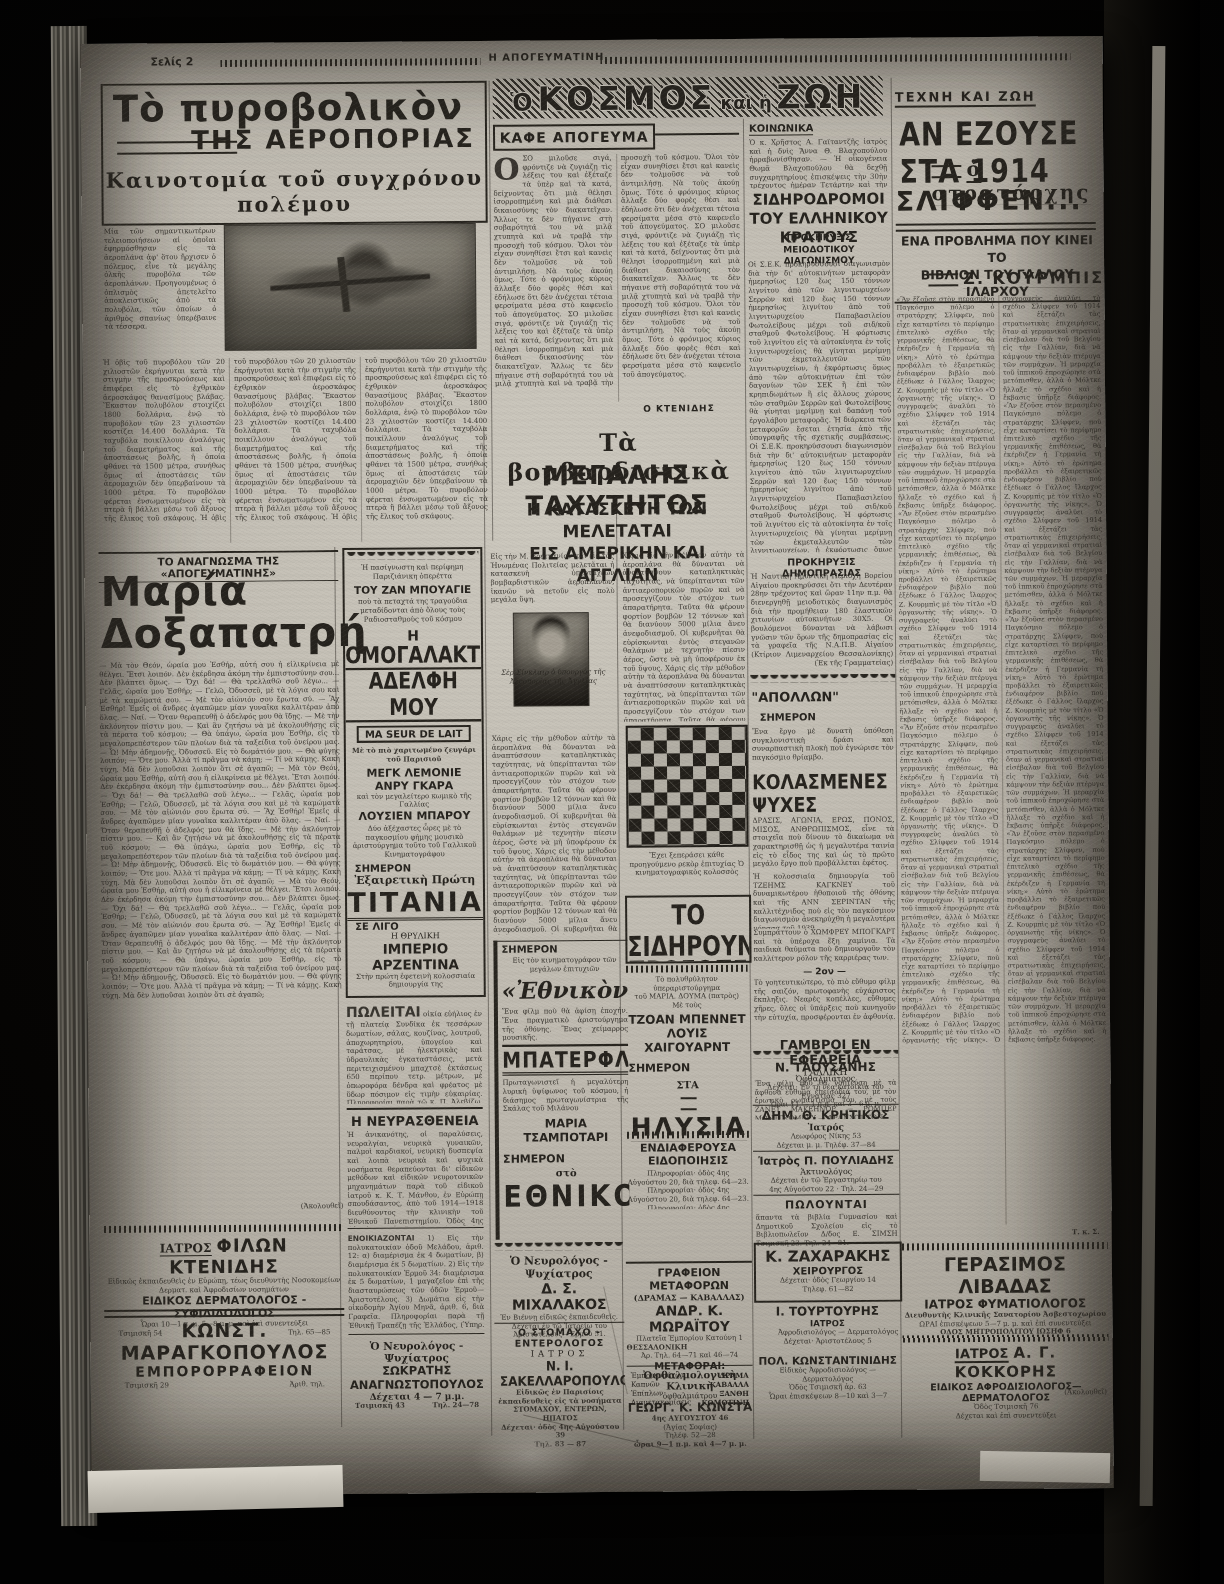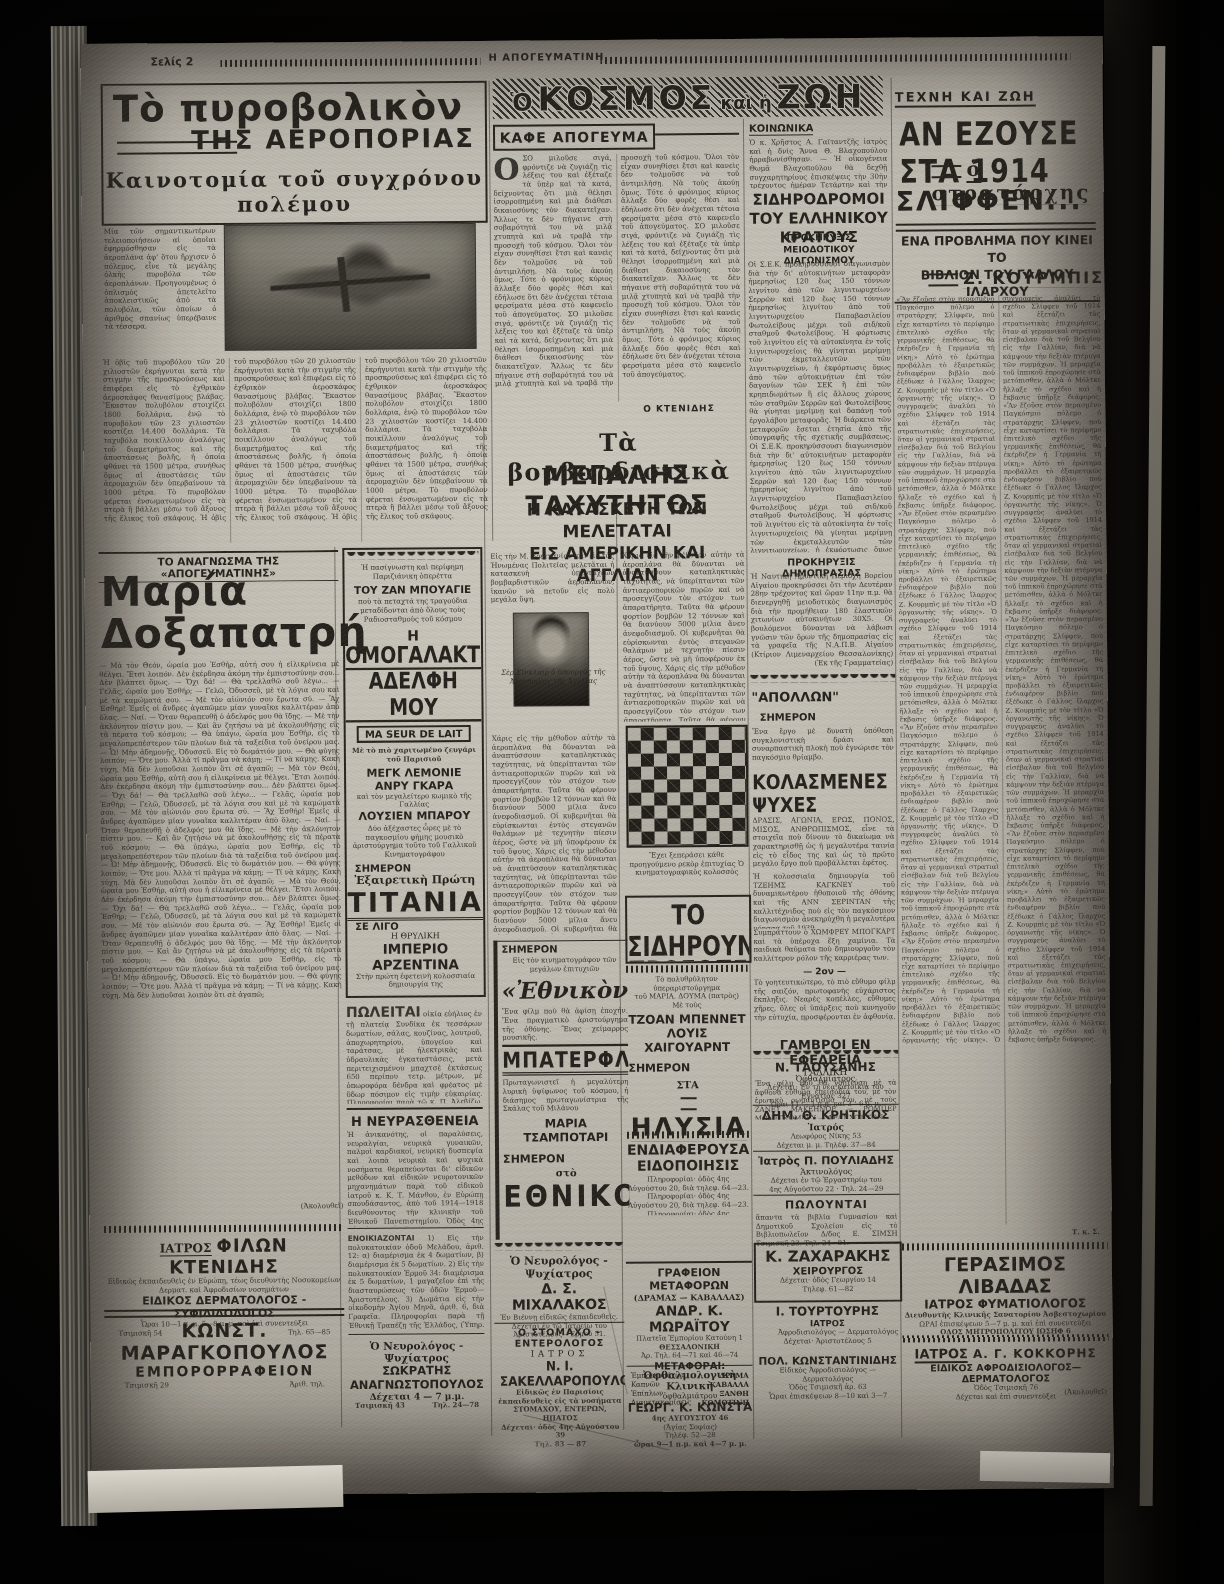--- a/index.html
+++ b/index.html
@@ -211,21 +211,21 @@
     <div class="blk tc" style="left:812px;top:1216px;width:206px;">
       <div class="sans b" style="font-size:19px;">ΓΕΡΑΣΙΜΟΣ ΛΙΒΑΔΑΣ</div>
       <div class="sans b" style="font-size:12px;">ΙΑΤΡΟΣ ΦΥΜΑΤΙΟΛΟΓΟΣ</div>
       <div class="tiny" style="text-align:center;font-weight:bold;">Διευθυντὴς Κλινικῆς Σανατορίου Ἀσβεστοχωρίου</div>
       <div class="tiny" style="text-align:center;">ΩΡΑΙ ἐπισκέψεων 5—7 μ. μ. καὶ ἐπὶ συνεντεύξει</div>
       <div class="tiny" style="text-align:center;font-weight:bold;">ΟΔΟΣ ΜΗΤΡΟΠΟΛΙΤΟΥ ΙΩΣΗΦ 6</div>
     </div>
     <div class="blk hrule" style="left:812px;top:1298px;width:206px;"></div>
     <div class="blk tc" style="left:812px;top:1306px;width:206px;">
       <div><span class="sans b" style="font-size:13px;border-bottom:2px solid #28251f;">ΙΑΤΡΟΣ</span>
-      <span class="sans b" style="font-size:12px;letter-spacing:1px;">Α. Γ. ΚΟΚΚΟΡΗΣ</span></div>
+      <span class="sans b" style="font-size:15px;letter-spacing:1px;">Α. Γ. ΚΟΚΚΟΡΗΣ</span></div>
       <div class="sans b" style="font-size:9.5px;">ΕΙΔΙΚΟΣ ΑΦΡΟΔΙΣΙΟΛΟΓΟΣ—ΔΕΡΜΑΤΟΛΟΓΟΣ</div>
       <div class="tiny" style="text-align:center;">Ὁδὸς Τσιμισκῆ 76</div>
       <div class="tiny" style="text-align:center;">Δέχεται καὶ ἐπὶ συνεντεύξει</div>
     </div>
     <div class="blk tiny" style="left:930px;top:1352px;width:86px;text-align:right;">(Ἀκολουθεῖ)</div>
 
     <div class="blk tc" style="left:14px;top:508px;width:240px;">
       <div class="sans b" style="font-size:10.5px;border-top:2px solid #28251f;border-bottom:1px solid #28251f;padding:2px 0;">ΤΟ ΑΝΑΓΝΩΣΜΑ ΤΗΣ «ΑΠΟΓΕΥΜΑΤΙΝΗΣ»</div>
     </div>
     <div class="blk sans b" style="left:16px;top:528px;font-size:41px;line-height:1.02;letter-spacing:1px;">
@@ -334,30 +334,30 @@
       <div class="sans b" style="font-size:12px;">ΛΟΥΙΣ ΧΑΙΓΟΥΑΡΝΤ</div>
     </div>
     <div class="blk sans b" style="left:540px;top:1022px;font-size:11px;">ΣΗΜΕΡΟΝ</div>
     <div class="blk b tc" style="left:538px;top:1040px;width:122px;font-size:10px;">ΣΤΑ</div>
     <div class="blk" style="left:540px;top:1054px;width:120px;text-align:center;">
       <span class="flagdeco" style="width:16px;"></span>
       <span class="sans b" style="font-size:25px;letter-spacing:2px;border-bottom:3px double #28251f;">ΗΛΥΣΙΑ</span>
     </div>
     <div class="blk hrule" style="left:538px;top:1092px;width:122px;"></div>
     <div class="blk tc" style="left:538px;top:1102px;width:122px;">
-      <div class="sans b" style="font-size:14px;">ΕΝΔΙΑΦΕΡΟΥΣΑ ΕΙΔΟΠΟΙΗΣΙΣ</div>
+      <div class="sans b" style="font-size:11px;">ΕΝΔΙΑΦΕΡΟΥΣΑ ΕΙΔΟΠΟΙΗΣΙΣ</div>
       <div class="tiny" style="text-align:center;margin-top:2px;height:40px;overflow:hidden;">Πληροφορίαι· ὁδὸς 4ης Αὐγούστου 20, διὰ τηλεφ. 64—23.  Πληροφορίαι· ὁδὸς 4ης Αὐγούστου 20, διὰ τηλεφ. 64—23.  Πληροφορίαι· ὁδὸς 4ης Αὐγούστου 20, διὰ τηλεφ. 64—23.</div>
     </div>
 
     <div class="blk tc" style="left:536px;top:1222px;width:126px;border-top:2px solid #28251f;padding-top:3px;">
       <div class="sans b" style="font-size:11px;">ΓΡΑΦΕΙΟΝ ΜΕΤΑΦΟΡΩΝ</div>
       <div class="b" style="font-size:8px;">(ΔΡΑΜΑΣ — ΚΑΒΑΛΛΑΣ)</div>
       <div class="sans b" style="font-size:13.5px;">ΑΝΔΡ. Κ. ΜΩΡΑΪΤΟΥ</div>
       <div class="tiny" style="text-align:center;">Πλατεῖα Ἐμπορίου Κατούνη 1</div>
-      <div class="tiny" style="text-align:center;font-weight:bold;">ΘΕΣΣΑΛΟΝΙΚΗ</div>
+      <div class="tiny" style="text-align:left;font-weight:bold;">ΘΕΣΣΑΛΟΝΙΚΗ</div>
       <div class="tiny" style="text-align:center;">Ἀρ. Τηλ. 64—71 καὶ 46—74</div>
       <div class="sans b" style="font-size:10px;">ΜΕΤΑΦΟΡΑΙ:</div>
       <div style="display:flex;justify-content:space-between;font-size:7px;padding:0 4px;">
           <span>Ἐμπορευμάτων</span>
           <span class="b">ΔΡΑΜΑ</span>
         </div>
       <div style="display:flex;justify-content:space-between;font-size:7px;padding:0 4px;">
           <span>Καπνῶν</span>
           <span class="b">ΚΑΒΑΛΛΑ</span>
         </div>

